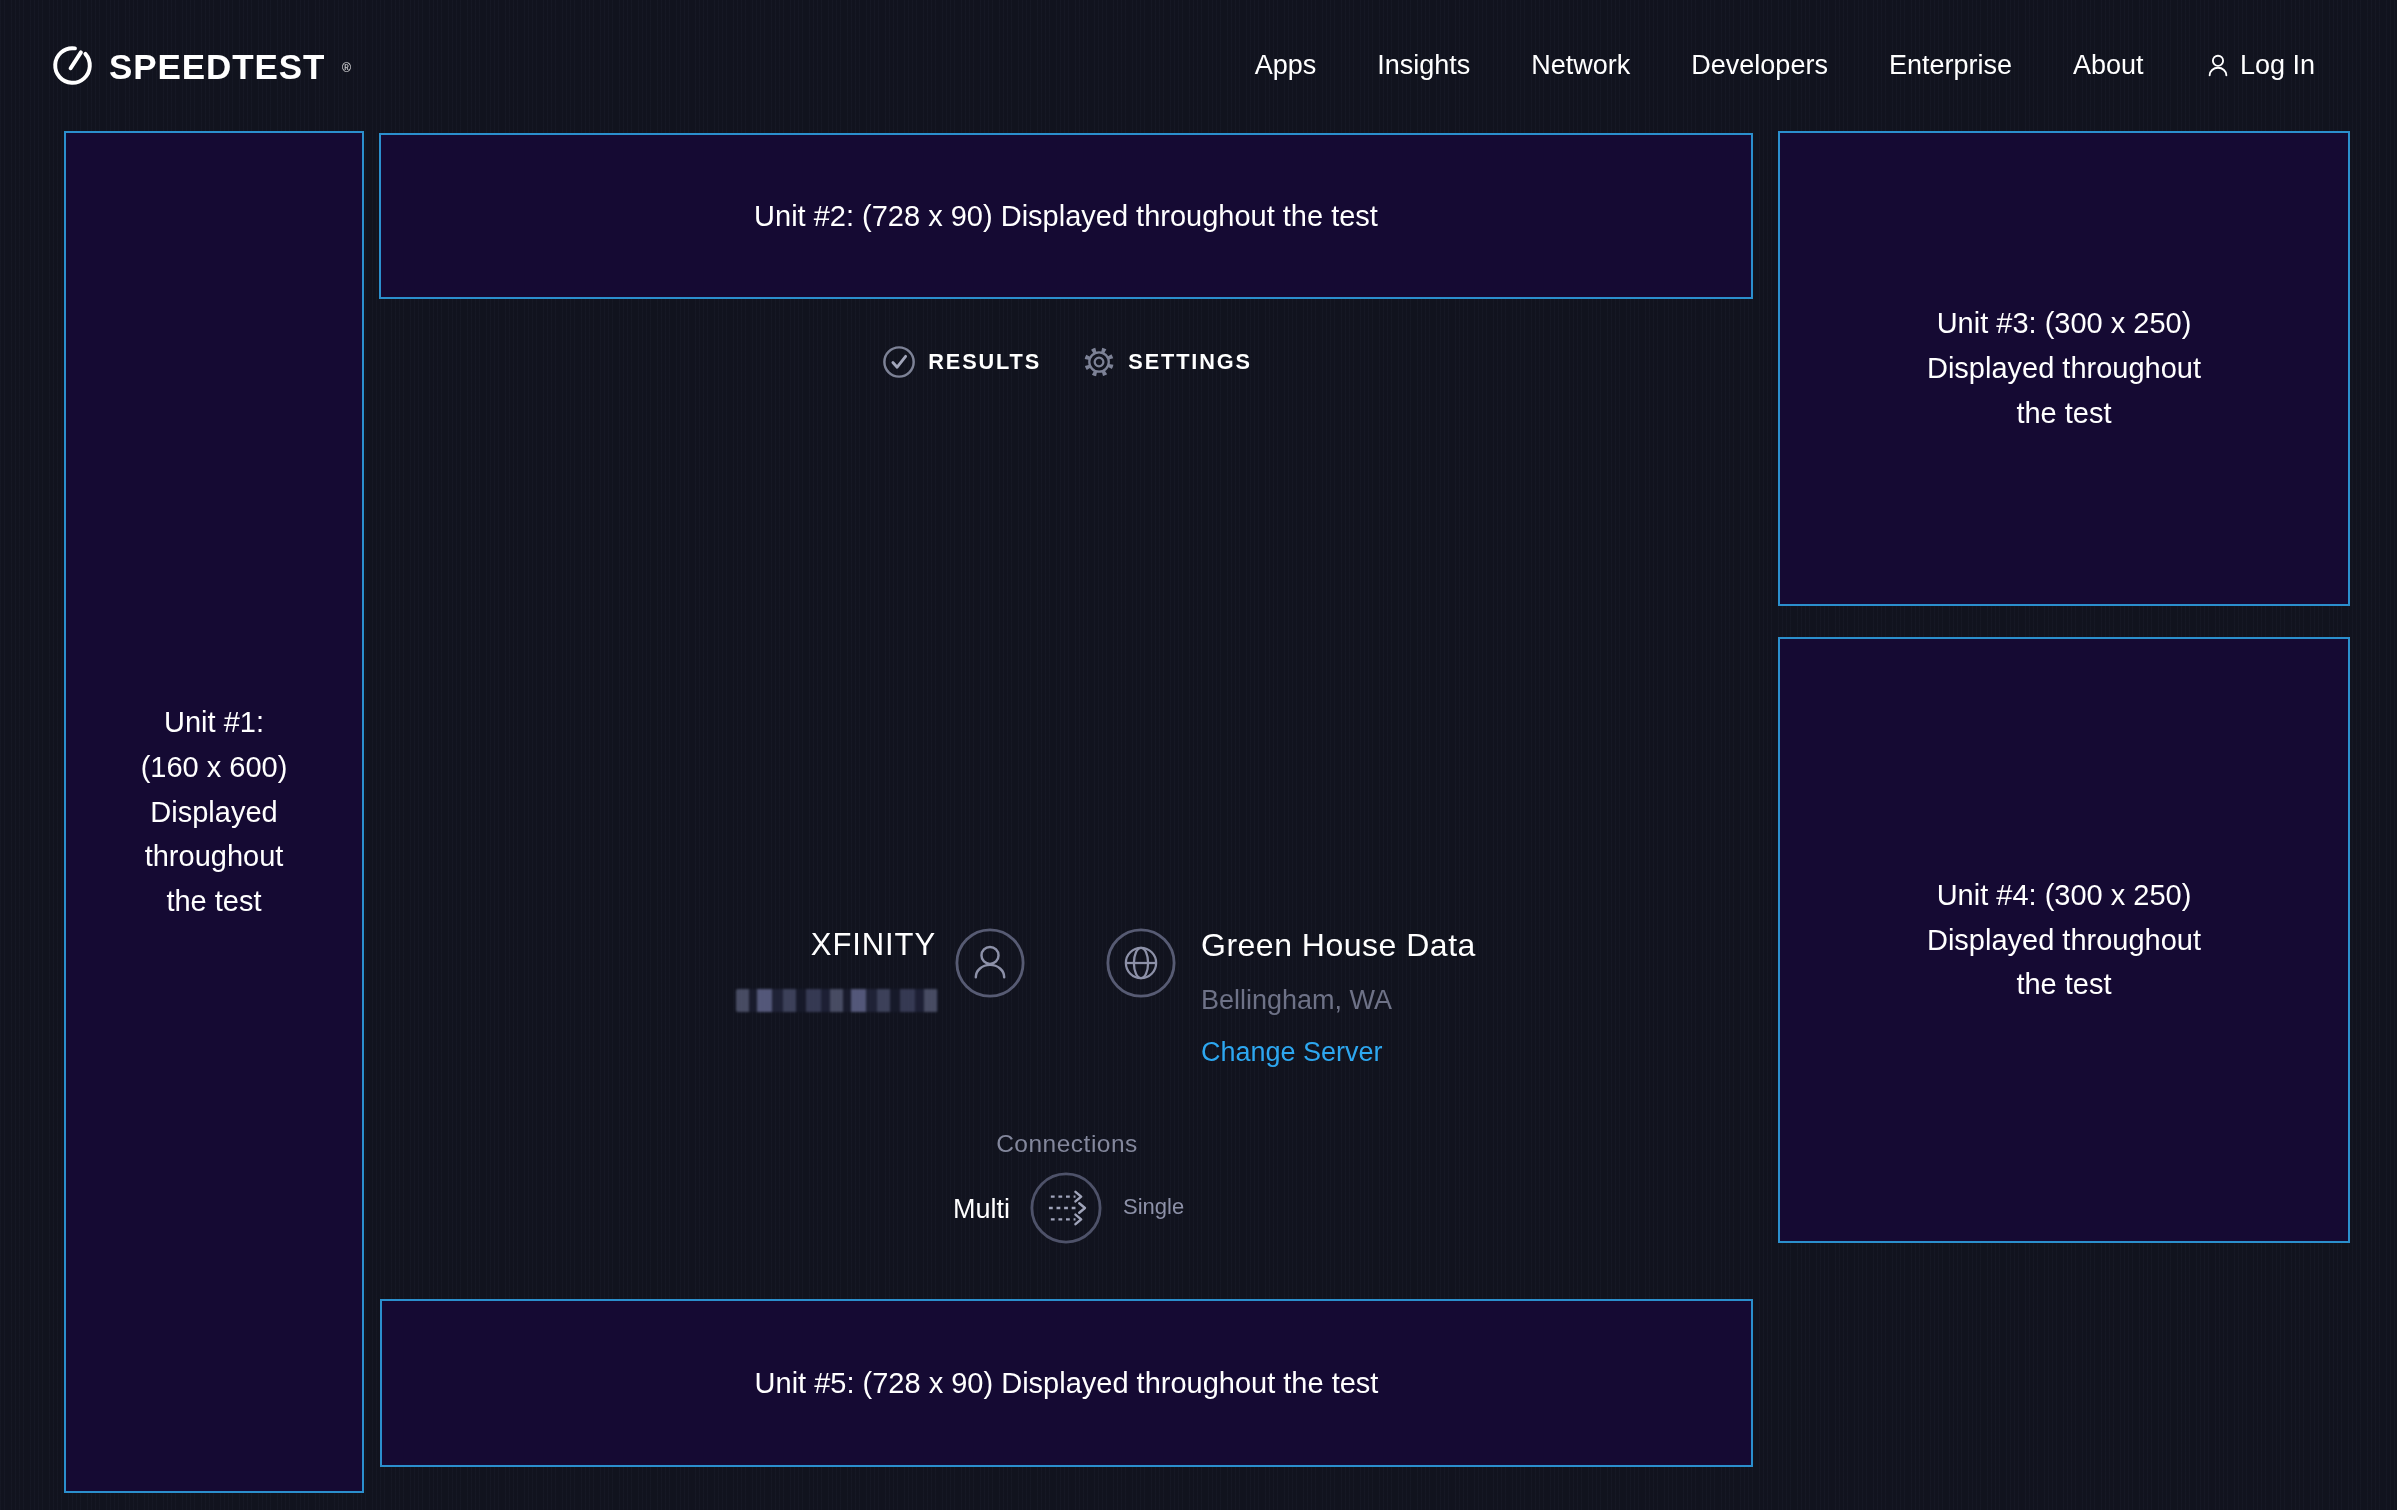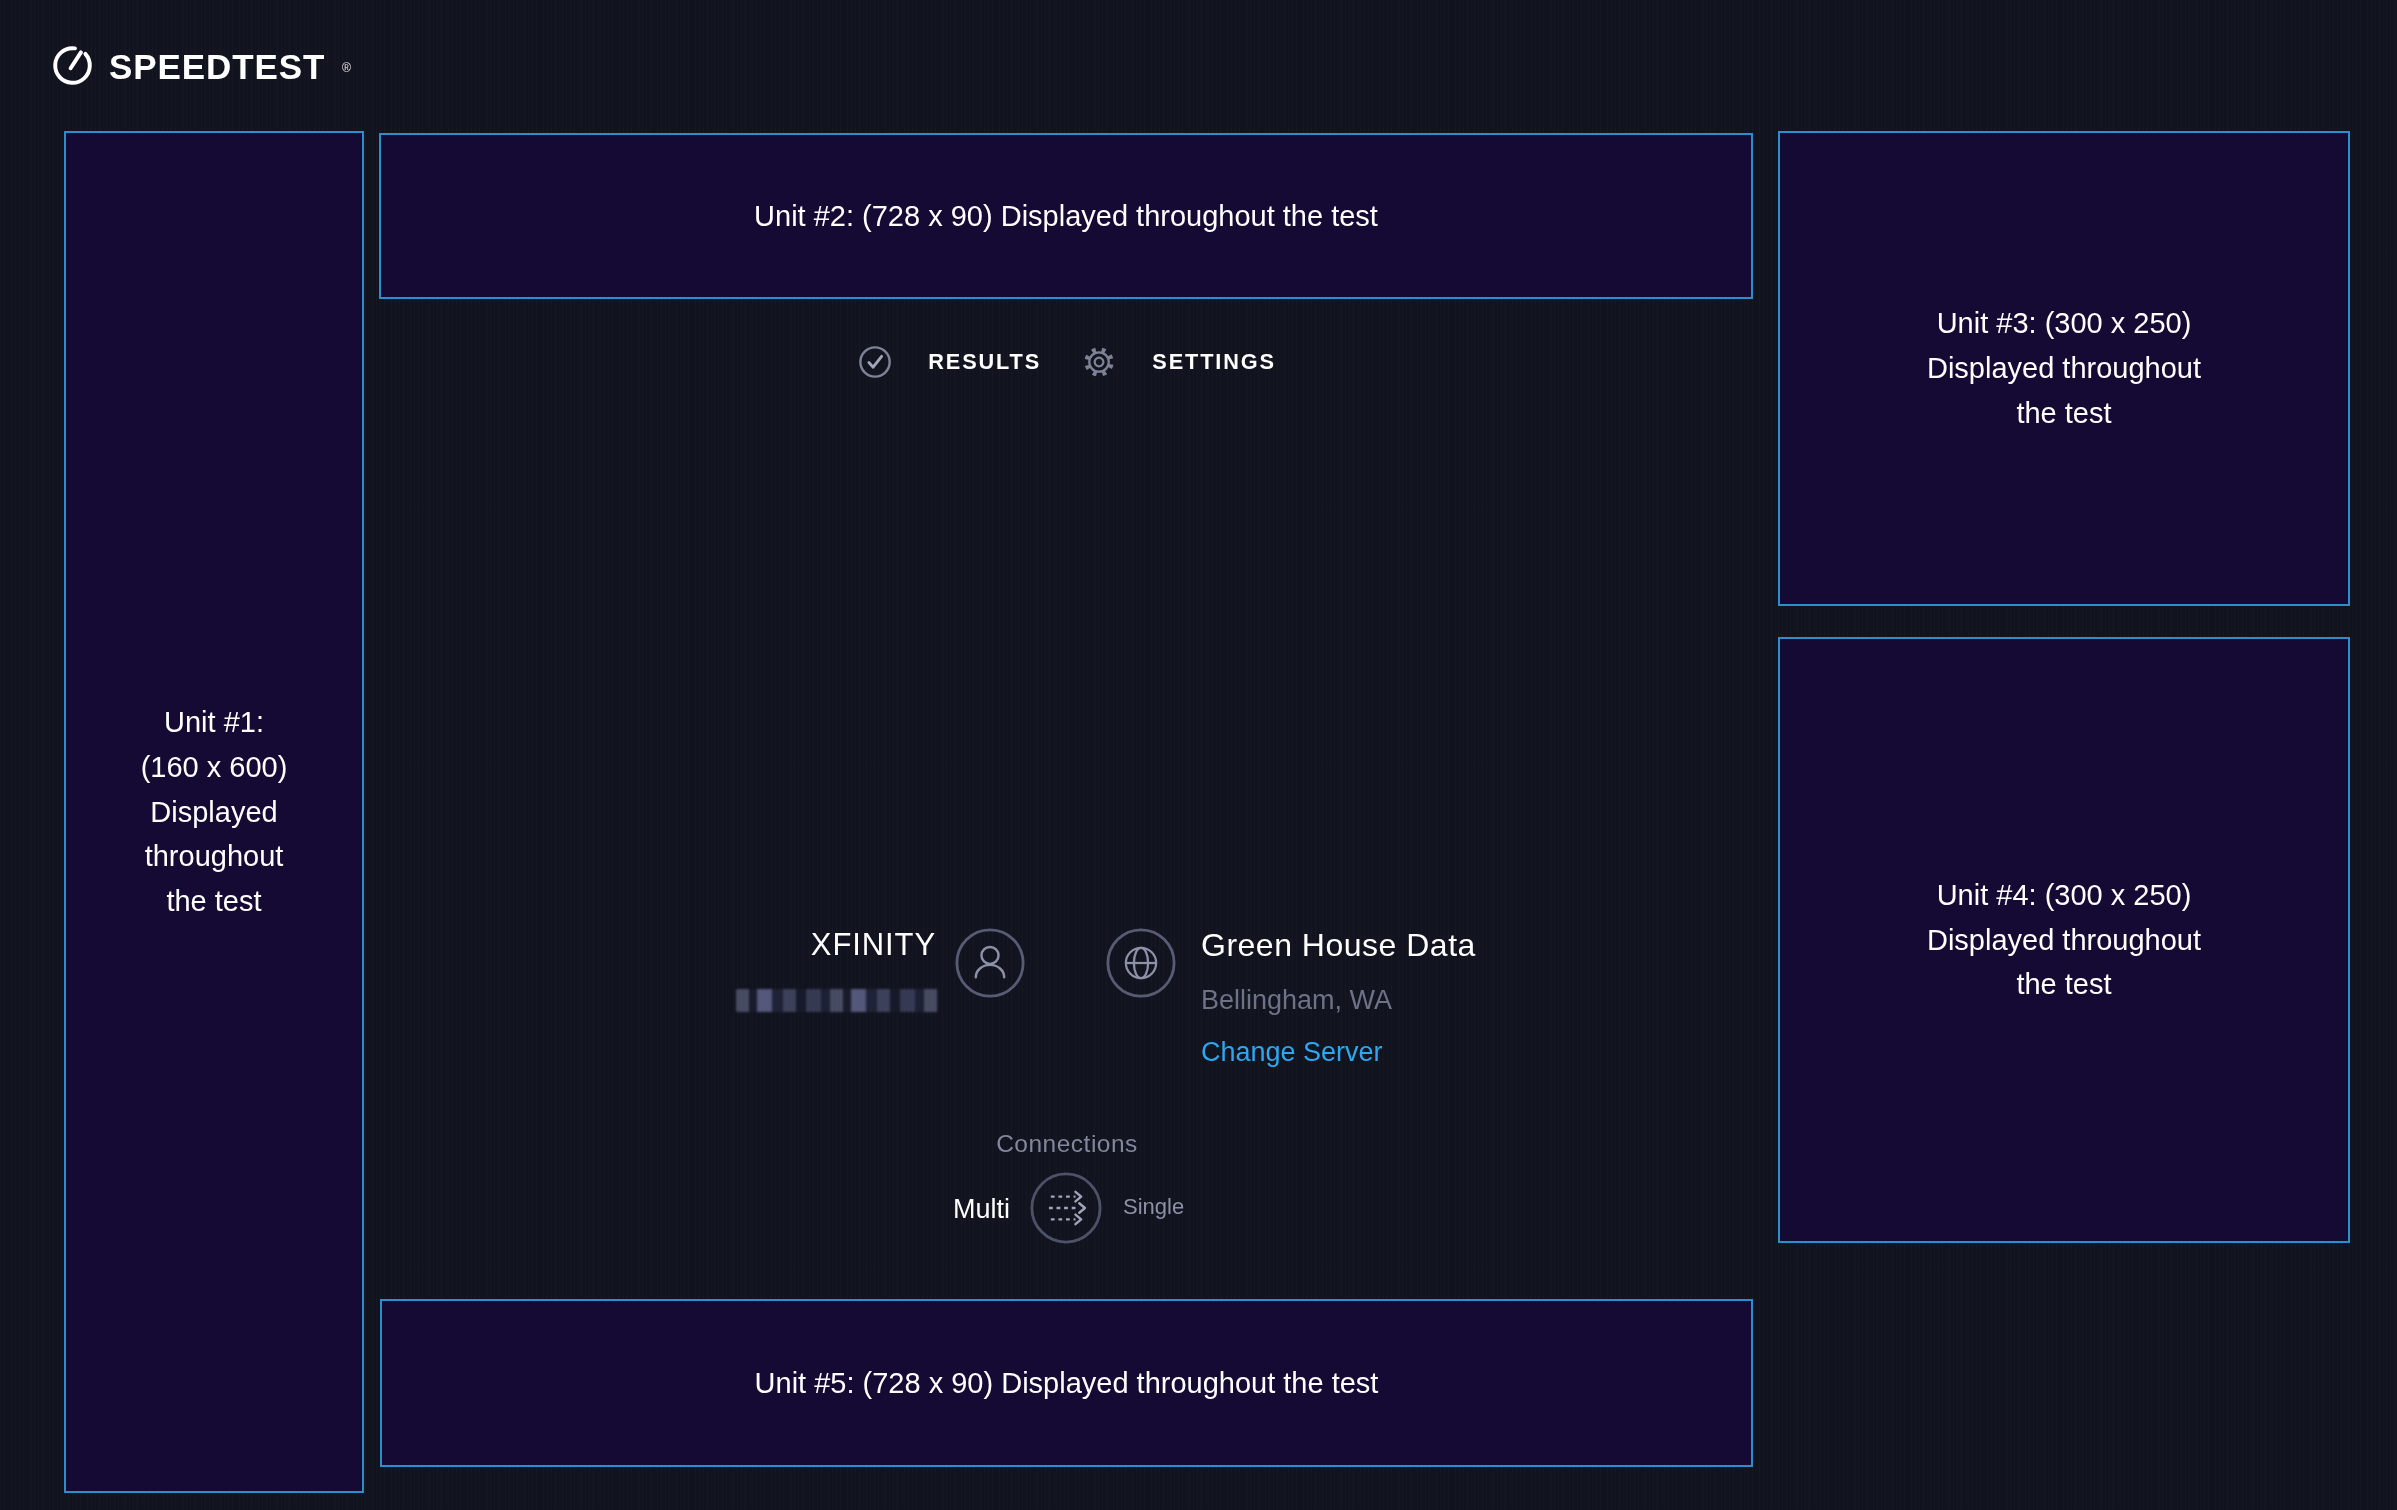--- a/index.html
+++ b/index.html
@@ -32,21 +32,21 @@
   }
   .ad1{left:48px;top:131px;width:300px;height:1362px;margin-left:16px;}
   .ad2{left:379px;top:133px;width:1374px;height:166px;}
   .ad3{left:1778px;top:131px;width:572px;height:475px;}
   .ad4{left:1778px;top:637px;width:572px;height:606px;}
   .ad5{left:380px;top:1299px;width:1373px;height:168px;}
   
   .tabs{position:absolute;left:1067px;top:345px;transform:translateX(-50%);
     display:flex;align-items:center;gap:41px;}
   .tab{display:flex;align-items:center;gap:12.2px;cursor:pointer;}
-  .tab span{color:#ffffff;font-size:21.7px;font-weight:700;letter-spacing:1.9px;margin-left:24px;}
+  .tab span{color:#ffffff;font-size:21.7px;font-weight:700;letter-spacing:1.9px;}
   
   .go-wrap{position:absolute;left:878px;top:489px;width:377px;height:377px;cursor:pointer;}
   .go-wrap svg{position:absolute;left:0;top:0;}
   .go-label{
     position:absolute;left:50%;top:50%;transform:translate(-50%,-50%);
     color:#ffffff;font-size:72px;font-weight:700;letter-spacing:6.6px;padding-left:6.6px;
   }
   
   .isp-name{position:absolute;right:1461px;top:929px;color:#ffffff;font-size:31px;font-weight:500;letter-spacing:0.9px;line-height:1;white-space:nowrap;}
   .ip-redacted{
@@ -71,20 +71,35 @@
 
   <header>
     <div class="logo">
       <svg width="43" height="43" viewBox="-23 -23 46 46">
         <circle cx="0" cy="0" r="18.5" fill="none" stroke="#ffffff" stroke-width="4.2" stroke-dasharray="102.7 13.5" stroke-linecap="round" transform="rotate(-42)"></circle>
         <line x1="-2" y1="3" x2="9" y2="-14" stroke="#ffffff" stroke-width="4.2" stroke-linecap="round"></line>
       </svg>
       <span class="logo-text">SPEEDTEST</span>
       <span class="logo-tm">®</span>
     </div>
+    <nav>
+      <a class="nav-link">Apps</a>
+      <a class="nav-link">Insights</a>
+      <a class="nav-link">Network</a>
+      <a class="nav-link">Developers</a>
+      <a class="nav-link">Enterprise</a>
+      <a class="nav-link">About</a>
+      <a class="nav-link login">
+        <svg width="26" height="26" viewBox="-14 -14 28 28">
+          <circle cx="0" cy="-4.5" r="5.5" fill="none" stroke="#ffffff" stroke-width="2"></circle>
+          <path d="M -9 11 A 9 8 0 0 1 9 11" fill="none" stroke="#ffffff" stroke-width="2" stroke-linecap="round"></path>
+        </svg>
+        <span>Log In</span>
+      </a>
+    </nav>
   </header>
 
   <div class="ad ad1">Unit #1:
 (160 x 600)
 Displayed
 throughout
 the test</div>
   <div class="ad ad2">Unit #2: (728 x 90) Displayed throughout the test</div>
   <div class="ad ad3">Unit #3: (300 x 250)
 Displayed throughout

